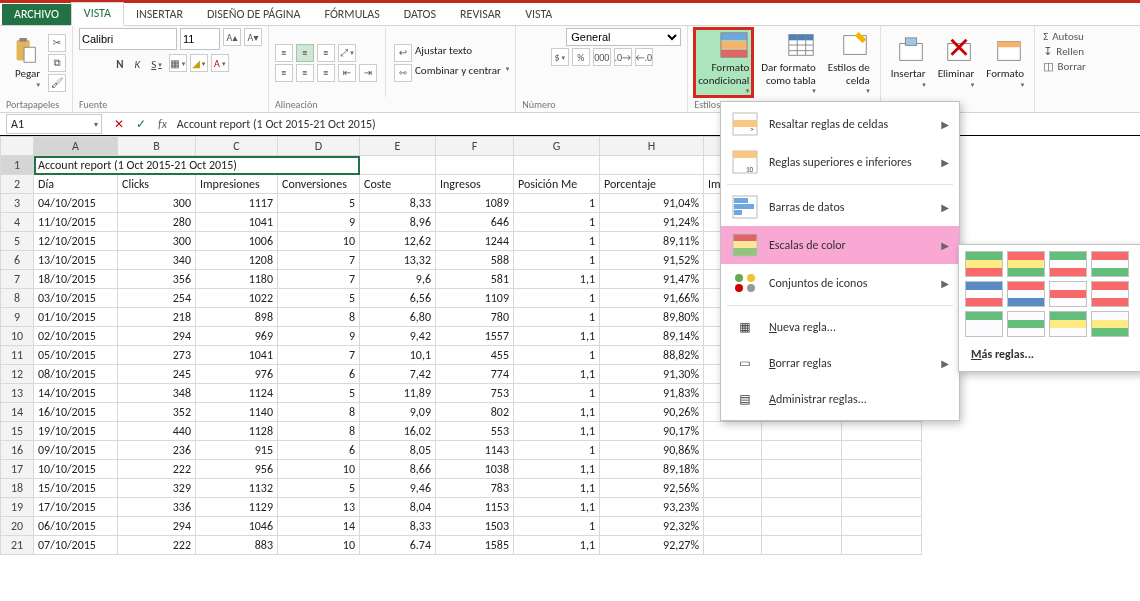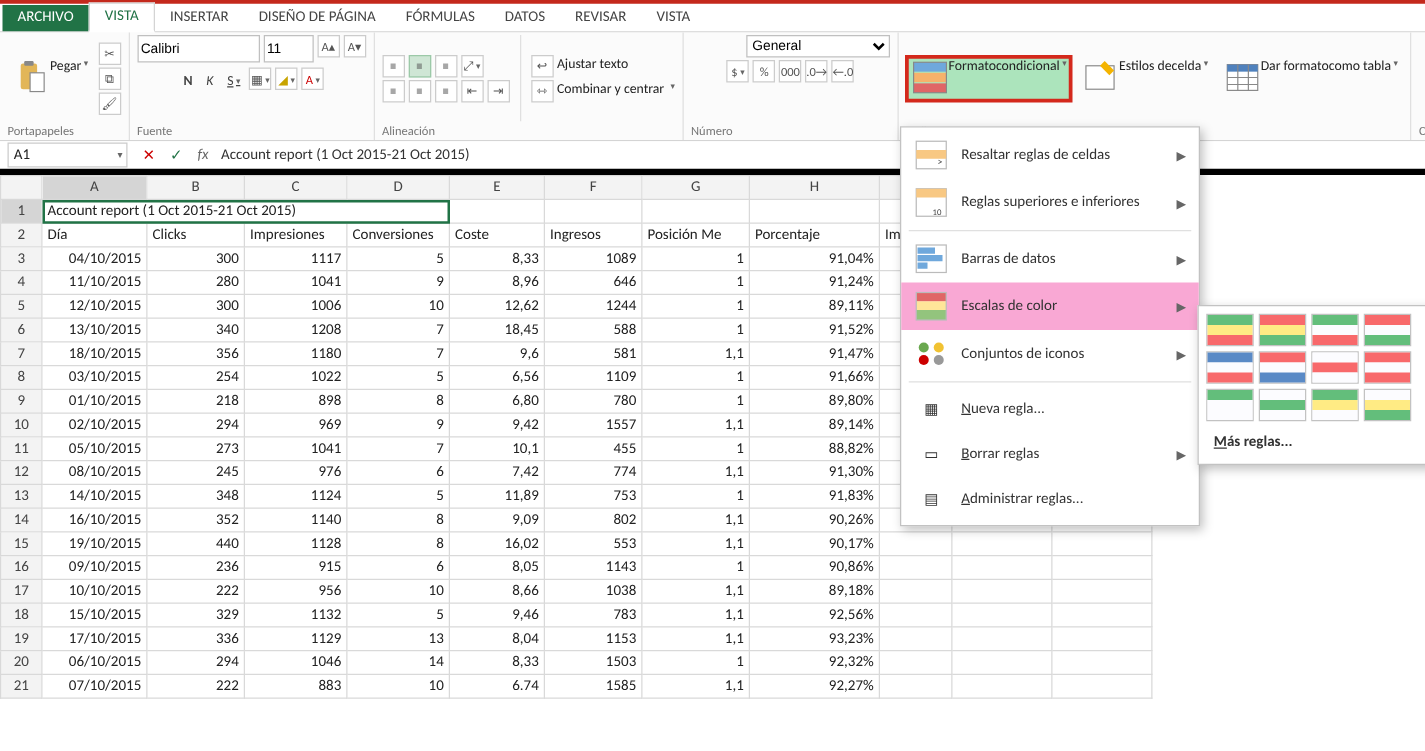--- a/index.html
+++ b/index.html
@@ -5,59 +5,59 @@
 html,body{margin:0;padding:0;font-family:"Segoe UI",Calibri,Arial,sans-serif;font-size:12px;color:#222;background:#fff;width:1140px;height:601px;overflow:hidden;}
 .top-red{height:3px;background:#c4291c;}
 .tabs{display:flex;align-items:flex-end;height:22px;border-bottom:1px solid #d4d4d4;padding-left:2px;}
 .tab{padding:3px 12px 4px;font-size:12px;color:#444;cursor:pointer;}
 .tab.file{background:#217346;color:#fff;}
 .tab.active{border:1px solid #d4d4d4;border-bottom:2px solid #fff;color:#217346;background:#fff;margin-bottom:-1px;}
 .ribbon{display:flex;height:86px;background:#fbfbfb;border-bottom:1px solid #d4d4d4;white-space:nowrap;}
 .group{display:flex;flex-direction:column;justify-content:space-between;border-right:1px solid #e0e0e0;padding:2px 6px 0;}
 .group-body{display:flex;gap:4px;align-items:center;flex:1;}
 .group-label{font-size:10px;color:#777;padding:1px 0;}
-.big-btn{display:flex;flex-direction:row;align-items:flex-start;justify-content:center;padding:2px 4px;cursor:pointer;line-height:1.15;font-size:11px;}
+.big-btn{display:flex;flex-direction:column;align-items:flex-end;justify-content:center;padding:2px 4px;cursor:pointer;line-height:1.15;font-size:11px;}
 .big-btn .ic{width:30px;height:30px;margin-bottom:2px;}
 .stack{display:flex;flex-direction:column;gap:2px;}
 .row{display:flex;gap:3px;align-items:flex-start;}
 .mini{width:16px;height:16px;border:1px solid #ccc;background:#fff;display:inline-flex;align-items:center;justify-content:center;font-size:10px;color:#555;cursor:pointer;}
 .mini.selected{background:#cfe6d5;border-color:#9cc9a8;}
 select,input.fnt{font-size:11px;border:1px solid #c0c0c0;height:18px;background:#fff;}
 .fnt-name{width:92px;}
 .fnt-size{width:34px;}
 .combo{width:115px;margin-left:44px;}
 .divthin{width:1px;background:#e0e0e0;align-self:stretch;margin:0 4px;}
 .toggle{padding:0 3px;height:18px;border:1px solid transparent;display:inline-flex;align-items:center;cursor:pointer;font-size:11px;color:#444;}
 .toggle.b{font-weight:bold;}
 .toggle.i{font-style:italic;}
 .toggle.u{text-decoration:underline;}
 .arrow::after{content:"▾";font-size:7px;margin-left:2px;color:#666;}
 .hl-red{outline:3px solid #d4291c;outline-offset:-2px;background:#ace4bc;}
 .sidebar-edit{display:flex;flex-direction:column;gap:2px;padding:2px;font-size:11px;color:#555;}
 .sidebar-edit div{display:flex;align-items:center;gap:4px;}
 
-.namebar{display:flex;align-items:center;height:22px;border-bottom:5px solid #000000;background:#fff;}
+.namebar{display:flex;align-items:center;height:22px;border-bottom:1px solid #000000;background:#fff;}
 .name-box{width:90px;height:18px;border:1px solid #ccc;margin:0 6px;font-size:12px;padding-left:4px;display:flex;align-items:center;}
 .name-box::after{content:"▾";font-size:8px;color:#666;margin-left:auto;margin-right:3px;}
 .fx-btn{width:22px;text-align:center;color:#777;cursor:pointer;}
 .fx-btn.red{color:#c00;}
 .fx-btn.grn{color:#217346;}
 .fx-lab{font-style:italic;color:#666;padding:0 6px;}
 .formula{flex:1;font-size:12px;color:#333;padding-left:4px;}
 
 .sheet{position:relative;}
 .grid{border-collapse:collapse;table-layout:fixed;}
 .grid th,.grid td{border:1px solid #d9d9d9;height:18px;padding:0 4px;font-size:12px;overflow:hidden;white-space:nowrap;}
 .grid th{background:#f3f3f3;font-weight:normal;color:#444;text-align:center;}
 .grid th.sel,.grid td.rowh.sel{background:#d5d5d5;}
 .grid td.rowh{background:#f3f3f3;text-align:center;color:#444;width:24px;}
 .colA{width:84px;} .colB{width:78px;} .colC{width:82px;} .colD{width:82px;} .colE{width:76px;} .colF{width:78px;} .colG{width:86px;} .colH{width:104px;} .colI{width:42px;} .colM{width:80px;} .colN{width:80px;}
 .celltxt{text-align:left;}
 .cellnum{text-align:right;}
-.cellcen{text-align:right;}
+.cellcen{text-align:left;}
 .sel-cell{outline:2px solid #217346;outline-offset:-2px;}
 
 .menu{position:absolute;top:101px;left:720px;width:238px;background:#fff;border:1px solid #c2c2c2;box-shadow:2px 3px 8px rgba(0,0,0,.25);padding:3px 0;z-index:10;}
 .menu-item{display:flex;align-items:center;gap:10px;padding:6px 10px;font-size:12px;color:#333;cursor:pointer;position:relative;}
 .menu-item:hover,.menu-item.hover{background:#f9a8d4;}
 .menu-item .mi-ic{width:28px;height:26px;display:flex;align-items:center;justify-content:center;}
 .menu-item .arrow-r{margin-left:auto;color:#666;font-size:10px;}
 .menu-sep{height:1px;background:#e0e0e0;margin:3px 6px;}
 .menu-item.text-only{padding:5px 10px 5px 44px;}
 .menu-item .u{text-decoration:underline;}
@@ -181,37 +181,37 @@
             <rect x="2" y="3" width="28" height="8" fill="#6fa8dc"></rect>
             <rect x="2" y="12" width="28" height="8" fill="#f6b26b"></rect>
             <rect x="2" y="21" width="28" height="8" fill="#e06666"></rect>
             <rect x="2" y="3" width="28" height="26" fill="none" stroke="#888"></rect>
           </svg>
         <span>Formato</span>
         <span>condicional</span>
       </div>
       <div class="big-btn arrow">
         <svg class="ic" viewBox="0 0 32 32">
-            <rect x="4" y="6" width="24" height="20" fill="#fff" stroke="#888"></rect>
-            <path d="M20 2 l8 8 -4 4 -8-8z" fill="#f4b400"></path>
-          </svg>
-        <span>Estilos de</span>
-        <span>celda</span>
-      </div>
-      <div class="big-btn arrow">
-        <svg class="ic" viewBox="0 0 32 32">
             <rect x="3" y="5" width="26" height="22" fill="#fff" stroke="#888"></rect>
             <rect x="3" y="5" width="26" height="6" fill="#4f81bd"></rect>
             <line x1="3" y1="16" x2="29" y2="16" stroke="#888"></line>
             <line x1="3" y1="22" x2="29" y2="22" stroke="#888"></line>
             <line x1="12" y1="5" x2="12" y2="27" stroke="#888"></line>
             <line x1="21" y1="5" x2="21" y2="27" stroke="#888"></line>
           </svg>
         <span>Dar formato</span>
         <span>como tabla</span>
+      </div>
+      <div class="big-btn arrow">
+        <svg class="ic" viewBox="0 0 32 32">
+            <rect x="4" y="6" width="24" height="20" fill="#fff" stroke="#888"></rect>
+            <path d="M20 2 l8 8 -4 4 -8-8z" fill="#f4b400"></path>
+          </svg>
+        <span>Estilos de</span>
+        <span>celda</span>
       </div>
     </div>
     <div class="group-label">Estilos</div>
   </div>
 
   <div class="group">
     <div class="group-body">
       <div class="big-btn arrow">
         <svg class="ic" viewBox="0 0 32 32">
             <rect x="4" y="8" width="24" height="18" fill="#fff" stroke="#888"></rect>
@@ -365,21 +365,21 @@
           <td></td>
           <td></td>
           <td></td>
         </tr>
         <tr>
           <td class="rowh">6</td>
           <td class="cellcen">13/10/2015</td>
           <td class="cellnum">340</td>
           <td class="cellnum">1208</td>
           <td class="cellnum">7</td>
-          <td class="cellnum">18,45</td>
+          <td class="cellnum">13,32</td>
           <td class="cellnum">588</td>
           <td class="cellnum">1</td>
           <td class="cellnum">91,52%</td>
           <td></td>
           <td></td>
           <td></td>
         </tr>
         <tr>
           <td class="rowh">7</td>
           <td class="cellcen">18/10/2015</td>

